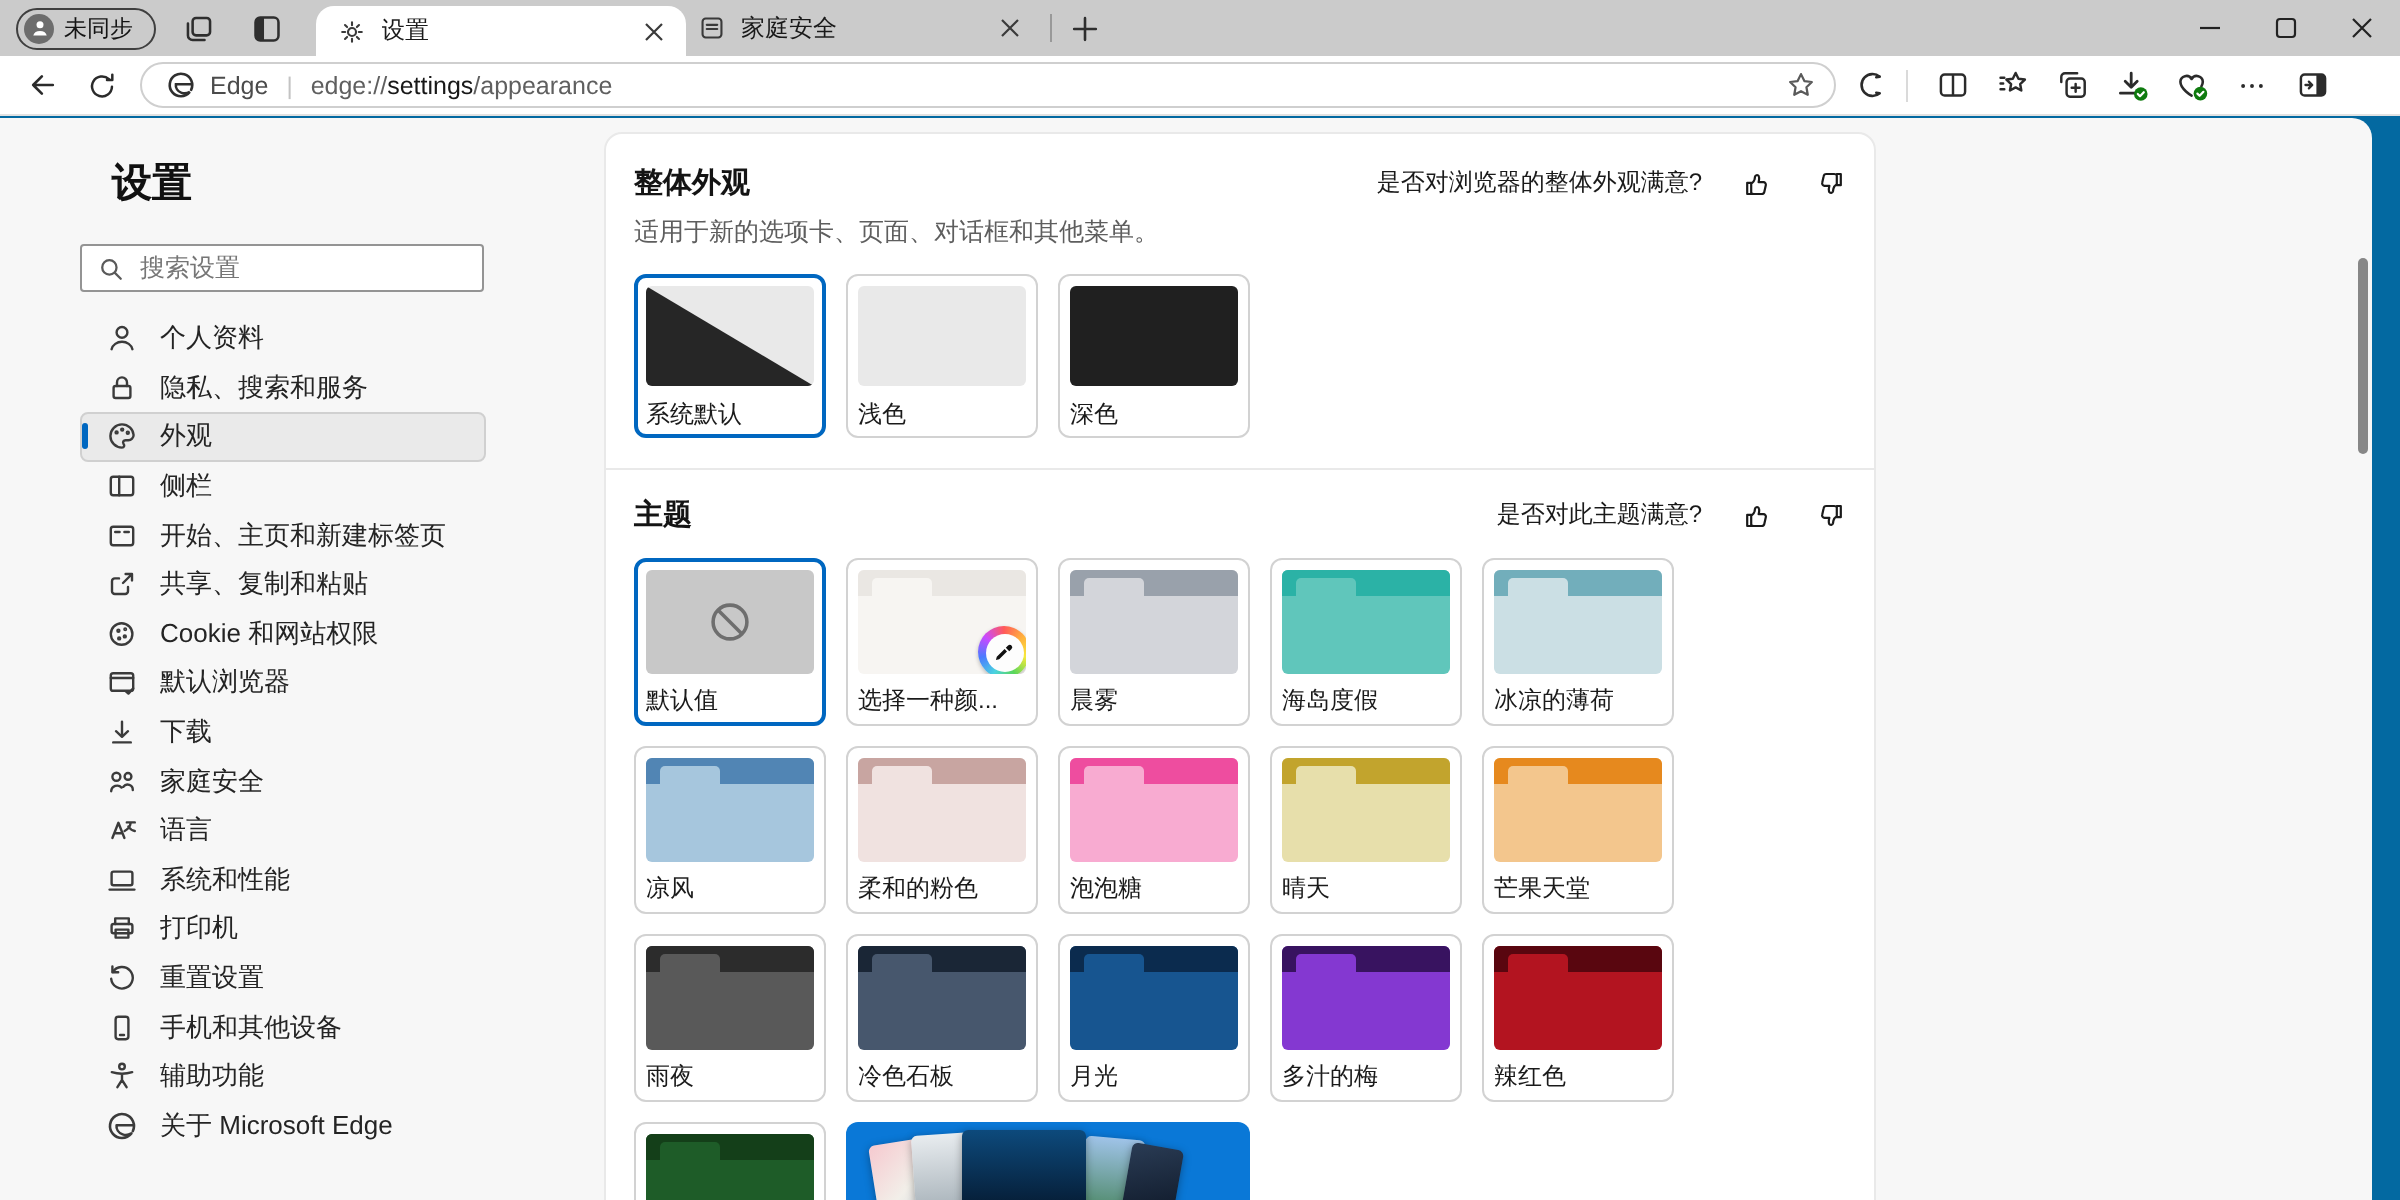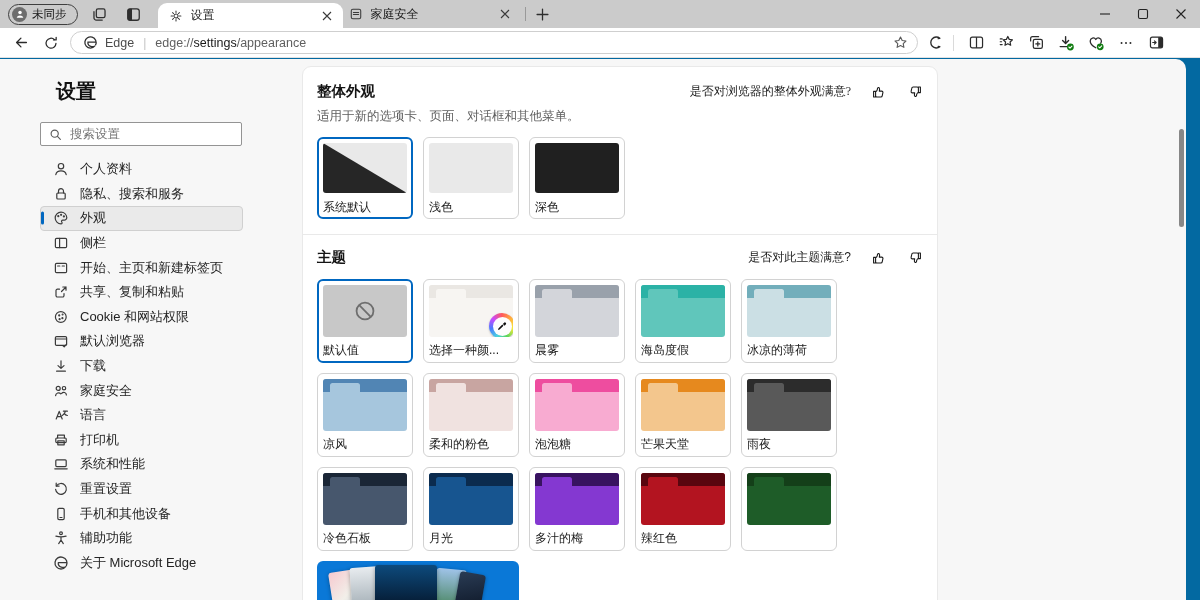--- a/index.html
+++ b/index.html
@@ -61,21 +61,21 @@
     border:1px solid transparent; }
   .nav-item.sel{ background:#eaeaea; border-color:#d0d0d0; }
   .nav-item.sel::before{ content:""; position:absolute; left:0px; top:50%; transform:translateY(-50%);
     width:3px; height:13px; border-radius:2px; background:#0067c0; }
   .nav-item .nic{ width:16px; height:16px; flex:0 0 16px; display:flex; align-items:center; }
 
   
   .panel{ position:absolute; left:302px; top:7px; width:636px; bottom:-12px; background:#fff;
     border:1px solid #e9e9e9; border-radius:9px; padding:0 14px; overflow:hidden; }
   .sec-head{ display:flex; align-items:center; }
-  .sec-head.first{ margin-top:15px;font-family:Liberation Serif, serif; }
+  .sec-head.first{ margin-top:15px; }
   .sec-title{ font-size:14.5px; font-weight:bold; color:#141414; }
   .feedback{ margin-left:auto; display:flex; align-items:center; gap:20px; }
   .feedback span{ font-size:12px; color:#1a1a1a; }
   .thumb{ width:16px; height:16px; display:flex; }
   .sec-sub{ margin-top:7px; font-size:12.5px; color:#5e5e5e; }
   .cards{ margin-top:12px; display:flex; gap:10px; }
   .card{ width:96px; background:#fff; border:1px solid #d2d2d2; border-radius:6px; padding:5px; }
   .card.sel{ border:2px solid #0067c0; padding:4px; }
   .card .pv{ height:50px; border-radius:3px; position:relative; overflow:hidden; }
   .card .lbl{ margin-top:6px; font-size:12px; color:#1a1a1a; white-space:nowrap; overflow:hidden; height:14px; }
@@ -383,35 +383,35 @@
             <span class="nic">
               <svg width="16" height="16" viewBox="0 0 16 16" fill="none" stroke="#3b3b3b" stroke-width="1.2" stroke-linecap="round" stroke-linejoin="round">
                 <path d="M3.2 12L6.2 4.4 9.2 12M4.2 9.6h4M10.4 4.2h4M12.4 4.2c-.3 2.1-1.5 3.5-3.1 4.3M11.2 6.3c.8 1.2 2 2 3.2 2.2"></path>
               </svg>
             </span>
             <span>语言</span>
           </div>
           <div class="nav-item">
             <span class="nic">
               <svg width="16" height="16" viewBox="0 0 16 16" fill="none" stroke="#3b3b3b" stroke-width="1.2" stroke-linecap="round" stroke-linejoin="round">
+                <rect x="2.8" y="3.8" width="10.4" height="6.8" rx="1"></rect>
+                <path d="M1.8 12.8h12.4"></path>
+              </svg>
+            </span>
+            <span>系统和性能</span>
+          </div>
+          <div class="nav-item">
+            <span class="nic">
+              <svg width="16" height="16" viewBox="0 0 16 16" fill="none" stroke="#3b3b3b" stroke-width="1.2" stroke-linecap="round" stroke-linejoin="round">
                 <path d="M4.6 6V3.2h6.8V6"></path>
                 <rect x="2.8" y="6" width="10.4" height="4.6" rx="1"></rect>
                 <rect x="4.8" y="8.8" width="6.4" height="4"></rect>
               </svg>
             </span>
             <span>打印机</span>
-          </div>
-          <div class="nav-item">
-            <span class="nic">
-              <svg width="16" height="16" viewBox="0 0 16 16" fill="none" stroke="#3b3b3b" stroke-width="1.2" stroke-linecap="round" stroke-linejoin="round">
-                <rect x="2.8" y="3.8" width="10.4" height="6.8" rx="1"></rect>
-                <path d="M1.8 12.8h12.4"></path>
-              </svg>
-            </span>
-            <span>系统和性能</span>
           </div>
           <div class="nav-item">
             <span class="nic">
               <svg width="16" height="16" viewBox="0 0 16 16" fill="none" stroke="#3b3b3b" stroke-width="1.2" stroke-linecap="round" stroke-linejoin="round">
                 <path d="M3.4 5A5.4 5.4 0 1 1 2.6 8.4"></path>
                 <path d="M3.2 2.2v2.9h2.9"></path>
               </svg>
             </span>
             <span>重置设置</span>
           </div>
@@ -559,20 +559,27 @@
             <div class="lbl">柔和的粉色</div>
           </div>
           <div class="tcard">
             <div class="pv" style="background: rgb(248, 171, 209);">
               <div class="topbar" style="background: rgb(238, 77, 159);"></div>
               <div class="tab" style="background: rgb(248, 171, 209);"></div>
             </div>
             <div class="lbl">泡泡糖</div>
           </div>
           <div class="tcard">
+            <div class="pv" style="background: rgb(231, 223, 171);">
+              <div class="topbar" style="background: rgb(194, 164, 45);"></div>
+              <div class="tab" style="background: rgb(231, 223, 171);"></div>
+            </div>
+            <div class="lbl">晴天</div>
+          </div>
+          <div class="tcard">
             <div class="pv" style="background: rgb(243, 198, 141);">
               <div class="topbar" style="background: rgb(230, 137, 30);"></div>
               <div class="tab" style="background: rgb(243, 198, 141);"></div>
             </div>
             <div class="lbl">芒果天堂</div>
           </div>
           <div class="tcard">
             <div class="pv" style="background: rgb(89, 89, 89);">
               <div class="topbar" style="background: rgb(44, 44, 44);"></div>
               <div class="tab" style="background: rgb(89, 89, 89);"></div>

